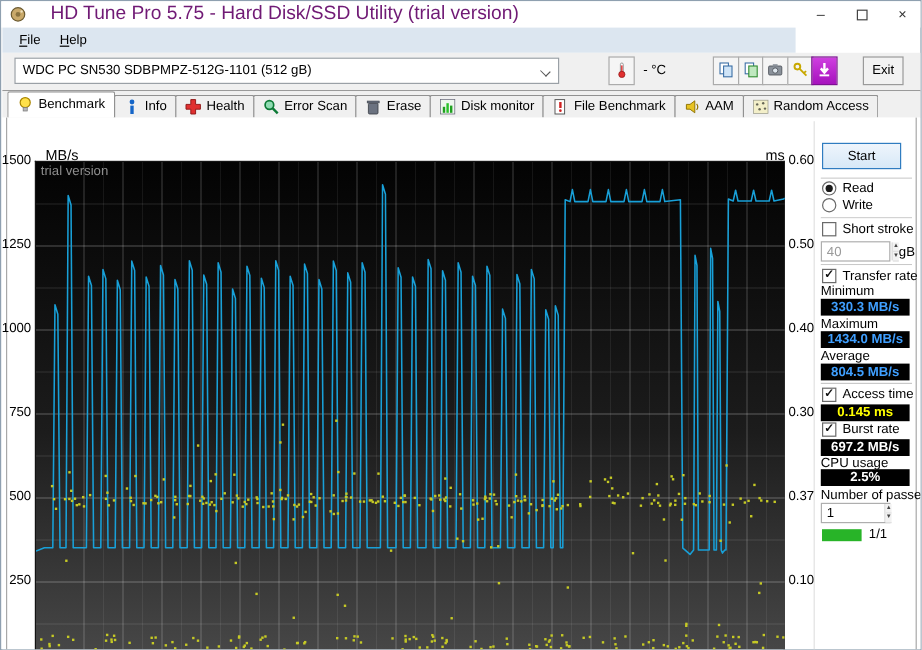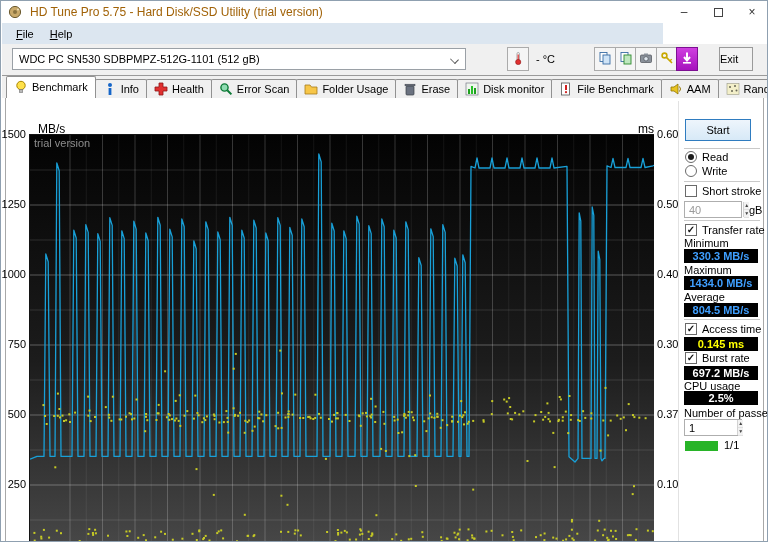--- a/index.html
+++ b/index.html
@@ -5,21 +5,21 @@
   * { margin:0; padding:0; box-sizing:border-box; }
   html,body { width:768px; height:542px; background:#fff; }
   body { font-family:"Liberation Sans", sans-serif; font-size:11px; color:#000; }
   #window { position:absolute; left:0; top:0; width:768px; height:542px; overflow:hidden;
             background:#fff; border:1px solid #8fa0b0; }
 
   
   .titlebar { position:absolute; left:0; top:0; width:768px; height:22px; background:#ffffff;
               display:flex; align-items:center; }
   .titlebar .appicon { margin-left:7px; width:14px; height:14px; }
-  .titlebar .title { margin-left:8px; font-size:12px; color:#a16207; white-space:nowrap; }
+  .titlebar .title { margin-left:20px; font-size:16px; color:#701a75; white-space:nowrap; }
   .caption { position:absolute; top:0; height:22px; width:34px; text-align:center; line-height:22px;
              color:#333; font-size:12px; cursor:default; }
   .cap-min { right:68px; } .cap-max { right:34px; } .cap-close { right:0; }
   .maxbox { display:inline-block; width:9px; height:9px; border:1px solid #444; vertical-align:middle; }
 
   
   .menubar { position:absolute; left:1px; top:22px; width:661px; height:21px; background:#dce6f0;
              display:flex; align-items:center; padding-left:6px; }
   .menu-item { display:inline-block; padding:2px 8px; }
   .menu-item::first-letter { text-decoration:underline; }
@@ -29,21 +29,21 @@
              border-bottom:1px solid #9a9a9a; }
   .combo { position:absolute; left:10px; top:4px; width:454px; height:22px; background:#fff;
            border:1px solid #9aa0a6; display:flex; align-items:center; padding:0 6px; }
   .combo .chev { position:absolute; right:7px; top:7px; width:7px; height:7px;
                  border-right:1px solid #555; border-bottom:1px solid #555; transform:rotate(45deg) scale(1,.8); }
   .toolbtn { position:absolute; top:3px; width:22px; height:24px; background:#f5f5f5;
              border:1px solid #ababab; display:flex; align-items:center; justify-content:center; }
   .toolbtn.purple { background:linear-gradient(#cf3fe0,#a612bd); border:1px solid #7d0f92; }
   .templabel { position:absolute; left:534px; top:9px; color:#000; }
   .exitbtn { position:absolute; left:717px; top:3px; width:34px; height:24px; background:#f2f2f2;
-             border:1px solid #9a9a9a; line-height:22px; }
+             border:1px solid #9a9a9a; text-align:center; line-height:22px; }
 
   
   .tabstrip { position:absolute; left:1px; top:75px; width:766px; height:22px; background:#f0f0f0; }
   .tabs { position:absolute; left:4px; bottom:0; display:flex; align-items:flex-end; }
   .tab { display:flex; align-items:center; gap:4px; padding:2px 7px 3px 7px; height:19px;
          background:#f0f0f0; border:1px solid #919191; border-bottom:none;
          border-radius:2px 2px 0 0; margin-right:-1px; white-space:nowrap; }
   .tab.selected { height:22px; background:#fff; position:relative; z-index:3; }
   .tab svg { display:block; }
 
@@ -194,28 +194,20 @@
           <span>Health</span>
         </div>
         <div class="tab">
           <span>
             <svg width="14" height="14">
               <circle cx="5.5" cy="5.5" r="3.6" fill="#8fdcb2" stroke="#0c7a36" stroke-width="1.4"></circle>
               <line x1="8.3" y1="8.3" x2="12.4" y2="12.4" stroke="#0c7a36" stroke-width="2"></line>
             </svg>
           </span>
           <span>Error Scan</span>
-        </div>
-        <div class="tab">
-          <span>
-            <svg width="14" height="14">
-              <path d="M1 3h5l1.5 2H13v7H1z" fill="#f7c648" stroke="#a67c1c" stroke-width="0.8"></path>
-            </svg>
-          </span>
-          <span>Folder Usage</span>
         </div>
         <div class="tab">
           <span>
             <svg width="14" height="14">
               <rect x="3" y="4" width="8" height="9" rx="1" fill="#6b7280" stroke="#3a3f46" stroke-width="0.7"></rect>
               <rect x="2" y="2.2" width="10" height="1.6" fill="#6b7280" stroke="#3a3f46" stroke-width="0.5"></rect>
             </svg>
           </span>
           <span>Erase</span>
         </div>

